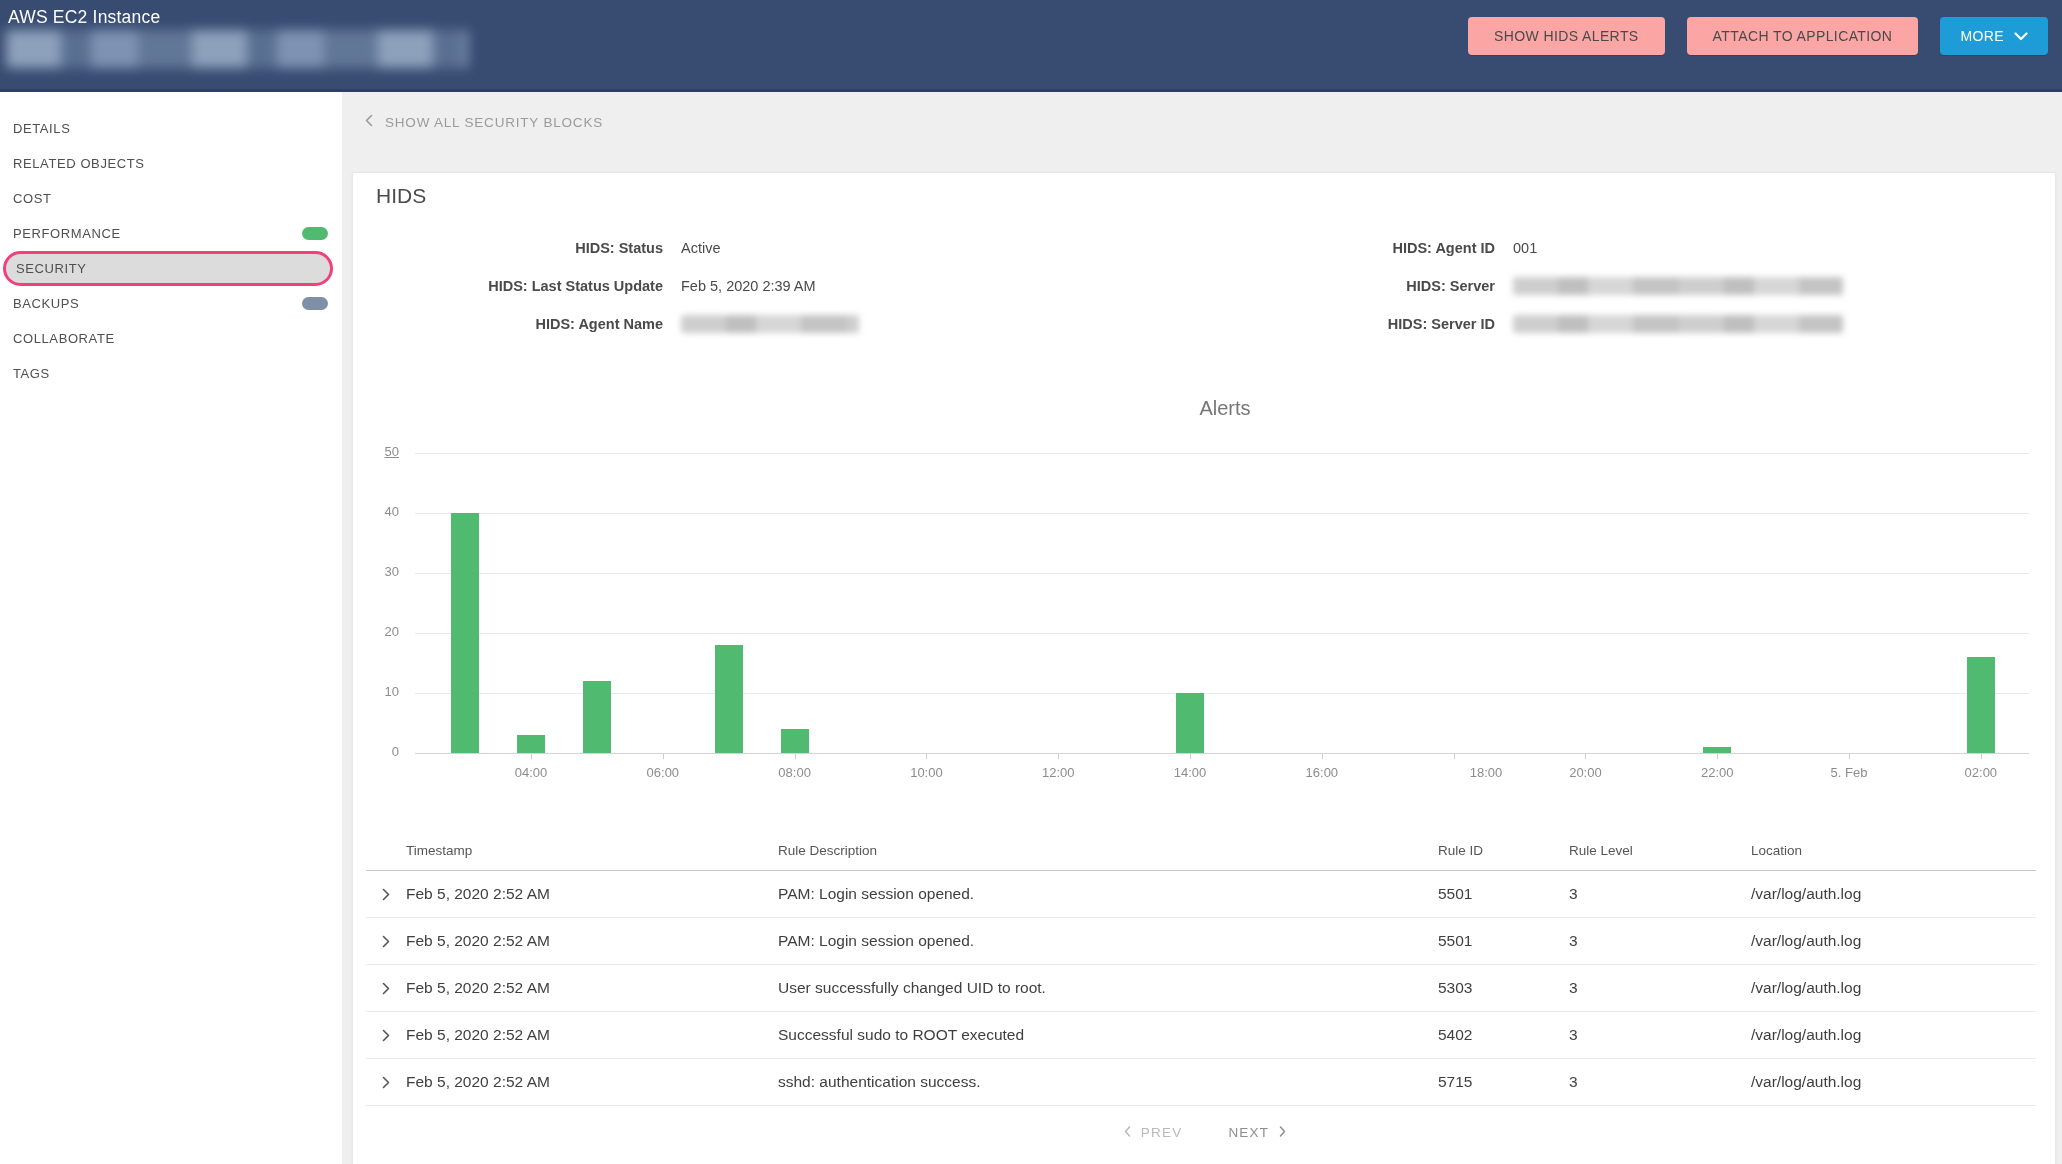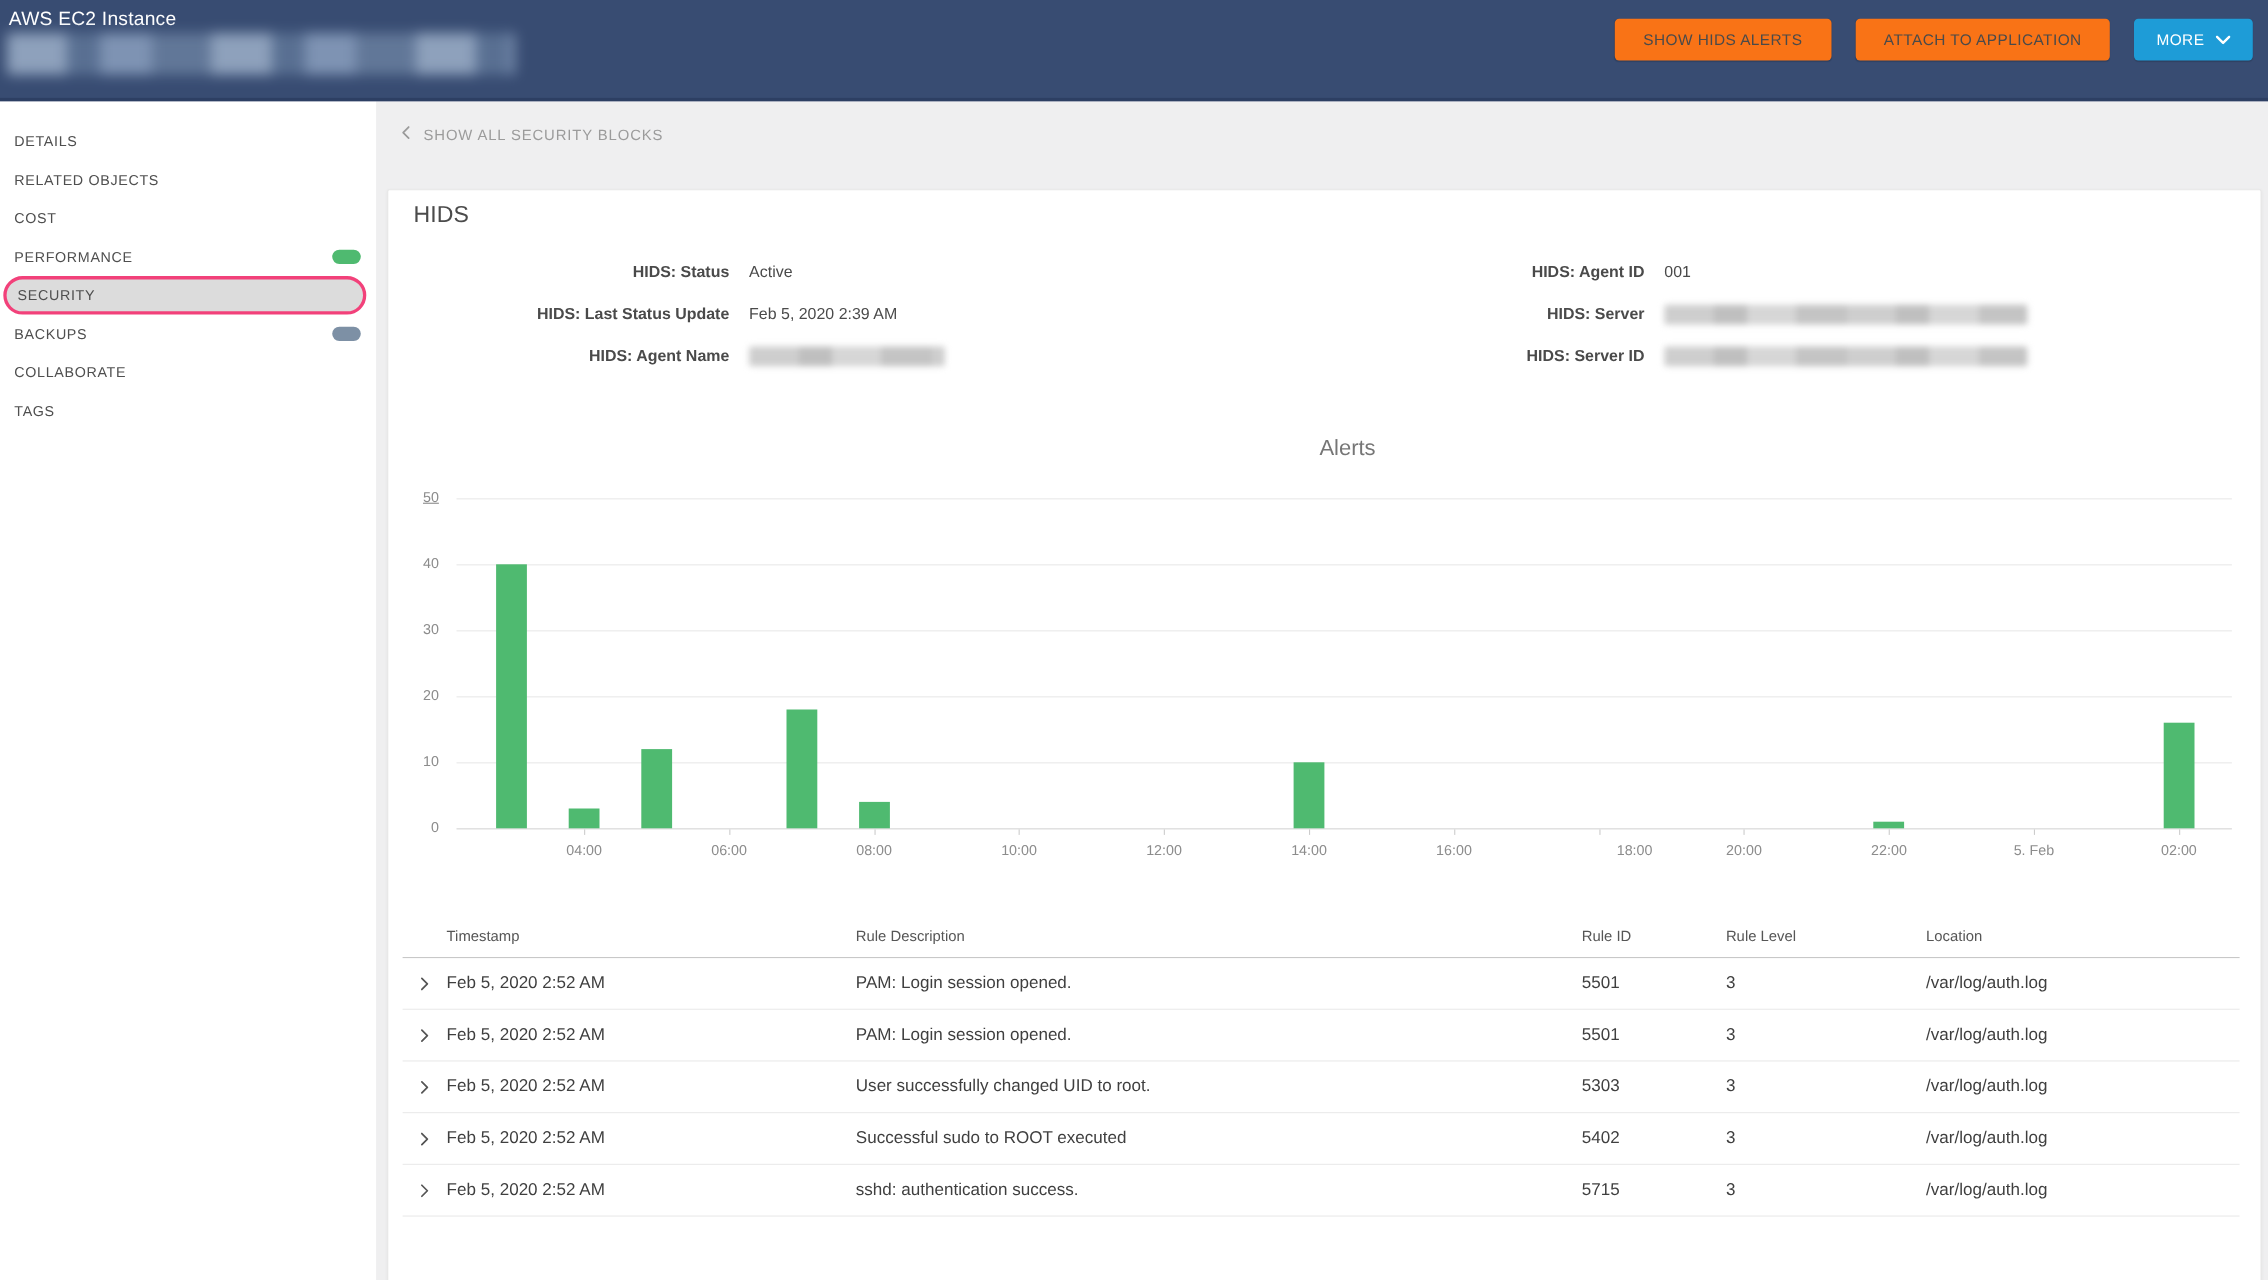--- a/index.html
+++ b/index.html
@@ -11,21 +11,21 @@
   .topbar { position:absolute; left:0; top:0; width:2062px; height:92px;
             background:var(--navy); border-bottom:3px solid #2d3f63; z-index:5; }
   .app-title { position:absolute; left:8px; top:7px; color:#fff; font-size:17.5px; letter-spacing:.2px; }
   .redact { border-radius:3px; }
   .redact-subtitle { position:absolute; left:6px; top:30px; width:462px; height:38px;
       background:repeating-linear-gradient(90deg,#9db0c9 0 55px,#5f7698 55px 85px,#8ba0bf 85px 132px,#697f9f 132px 186px);
       filter:blur(6px); opacity:.85; }
   .tb-actions { position:absolute; right:14px; top:17px; display:flex; gap:22px; align-items:center; }
   .btn { height:38px; border:none; border-radius:4px; font-family:inherit; font-size:14px;
          letter-spacing:.4px; padding:0 26px; cursor:pointer; box-shadow:0 1px 1px rgba(0,0,0,.15); }
-  .btn-light { background:#f97316; color:#4a4a4a; }
+  .btn-light { background:#fca5a5; color:#4a4a4a; }
   .btn-primary { background:var(--blue); color:#fff; display:flex; align-items:center; gap:10px; padding:0 20px; }
   .chev { display:inline-block; }
 
   
   .sidebar { position:absolute; left:0; top:92px; width:342px; bottom:0; background:#ffffff; }
   .side-list { padding-top:19px; }
   .side-item { position:relative; height:35px; display:flex; align-items:center;
                padding-left:13px; font-size:13px; letter-spacing:.6px; color:#4f4f4f; cursor:pointer; }
   .side-item.active { background:#dcdcdc; border:3px solid var(--pink); border-radius:19px;
                       margin:0 9px 0 3px; padding-left:10px; }
@@ -281,15 +281,33 @@
               </svg>
             </div>
             <div class="t-c">Feb 5, 2020 2:52 AM</div>
             <div class="t-c">sshd: authentication success.</div>
             <div class="t-c">5715</div>
             <div class="t-c">3</div>
             <div class="t-c">/var/log/auth.log</div>
           </div>
         </div>
 
+      <div class="pagination">
+        <span class="pg pg-prev">
+          <span>
+            <svg width="7" height="11" viewBox="0 0 7 11">
+                <path d="M5.5 1 L1.5 5.5 L5.5 10" fill="none" stroke="#b9b9b9" stroke-width="1.5" stroke-linecap="round" stroke-linejoin="round"></path>
+              </svg>
+          </span>
+          <span>PREV</span>
+        </span>
+        <span class="pg pg-next">
+          <span>NEXT</span>
+          <span>
+            <svg width="7" height="11" viewBox="0 0 7 11">
+                <path d="M1.5 1 L5.5 5.5 L1.5 10" fill="none" stroke="#8e8e8e" stroke-width="1.5" stroke-linecap="round" stroke-linejoin="round"></path>
+              </svg>
+          </span>
+        </span>
+      </div>
     </section>
   </div>
 </div>
 
 </body></html>

